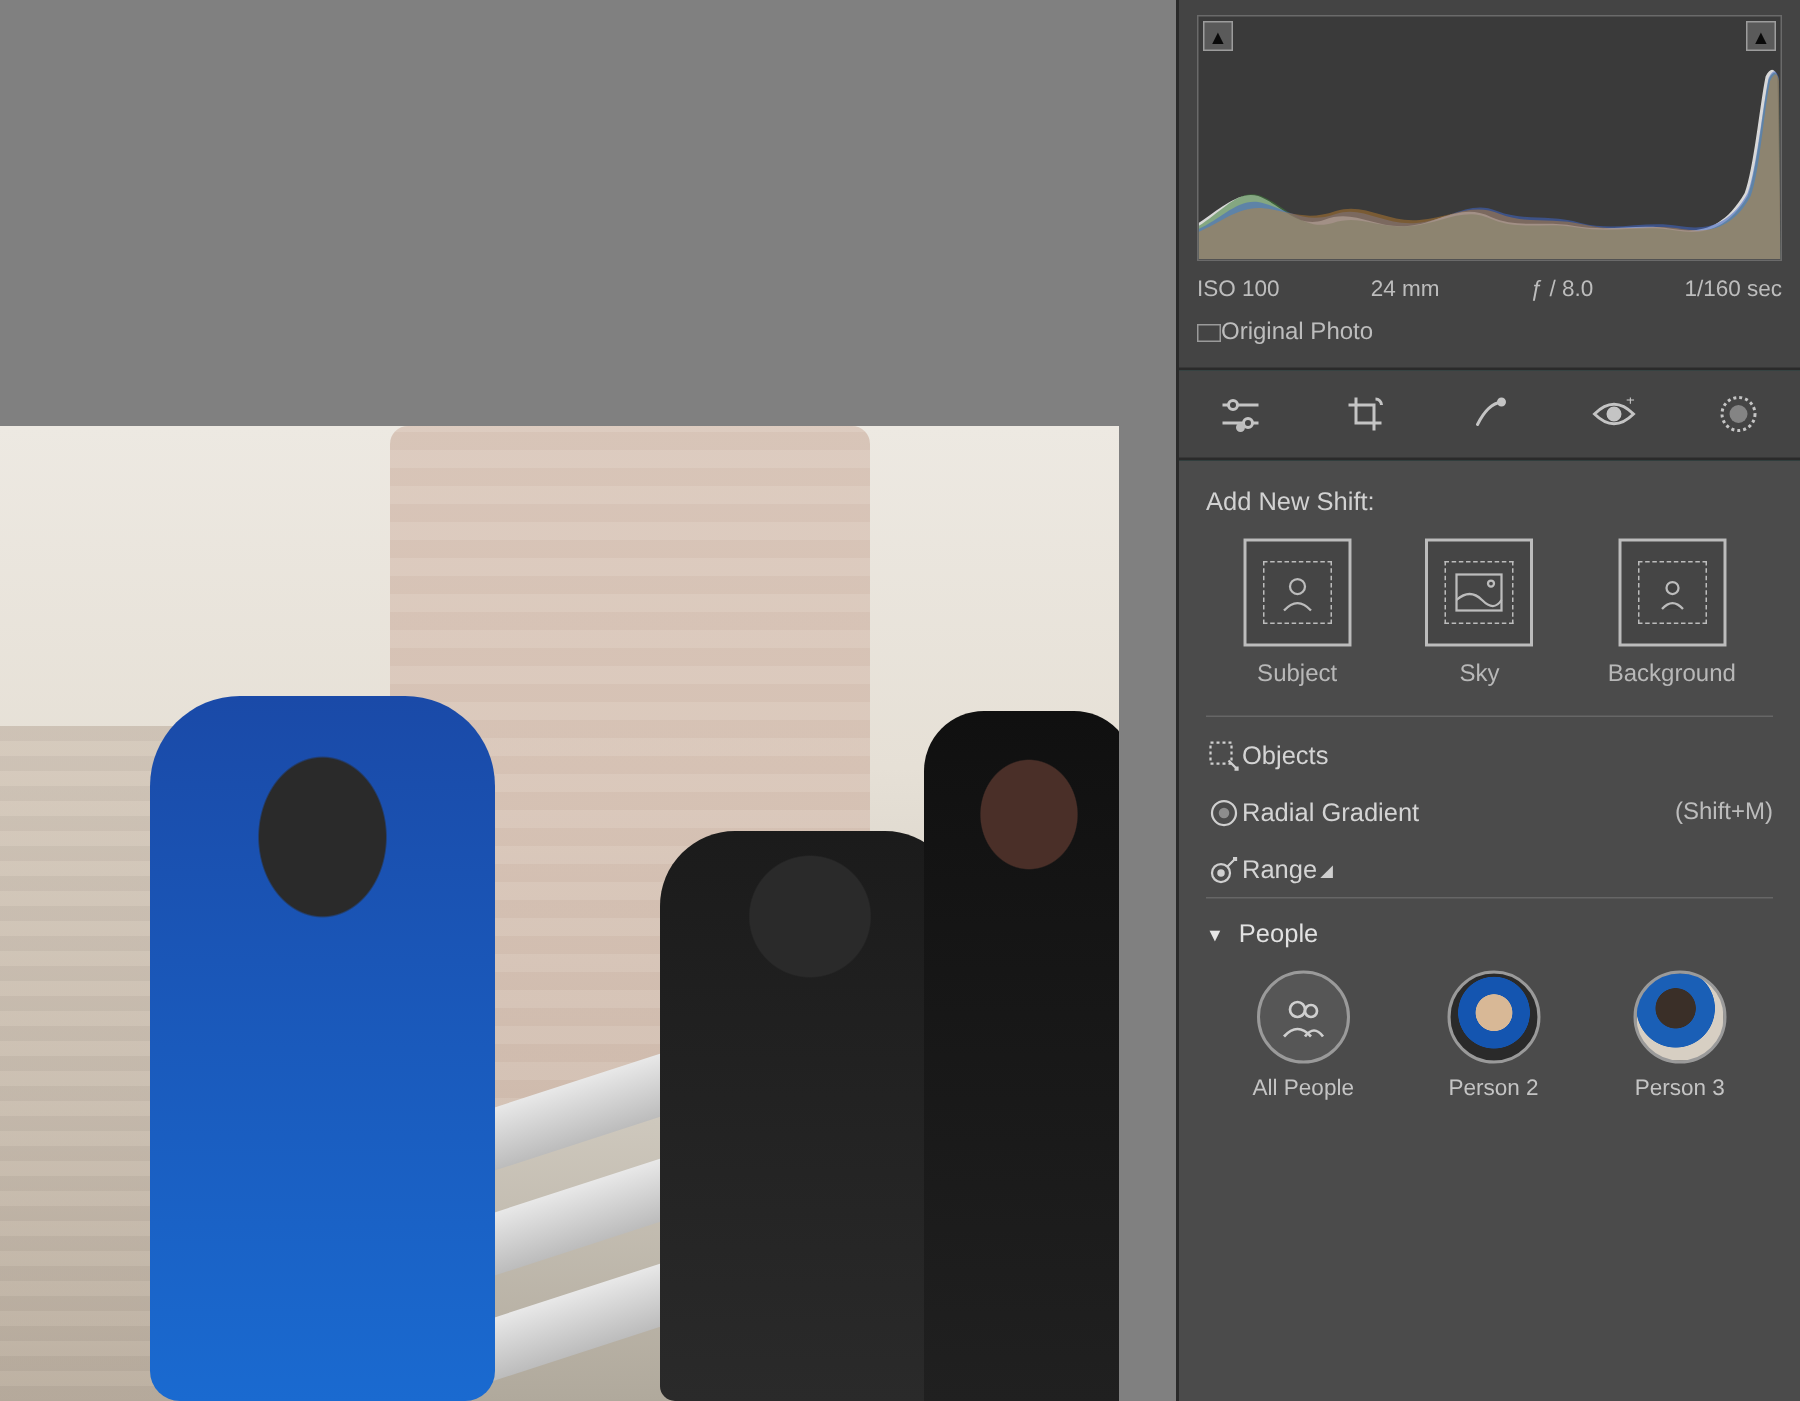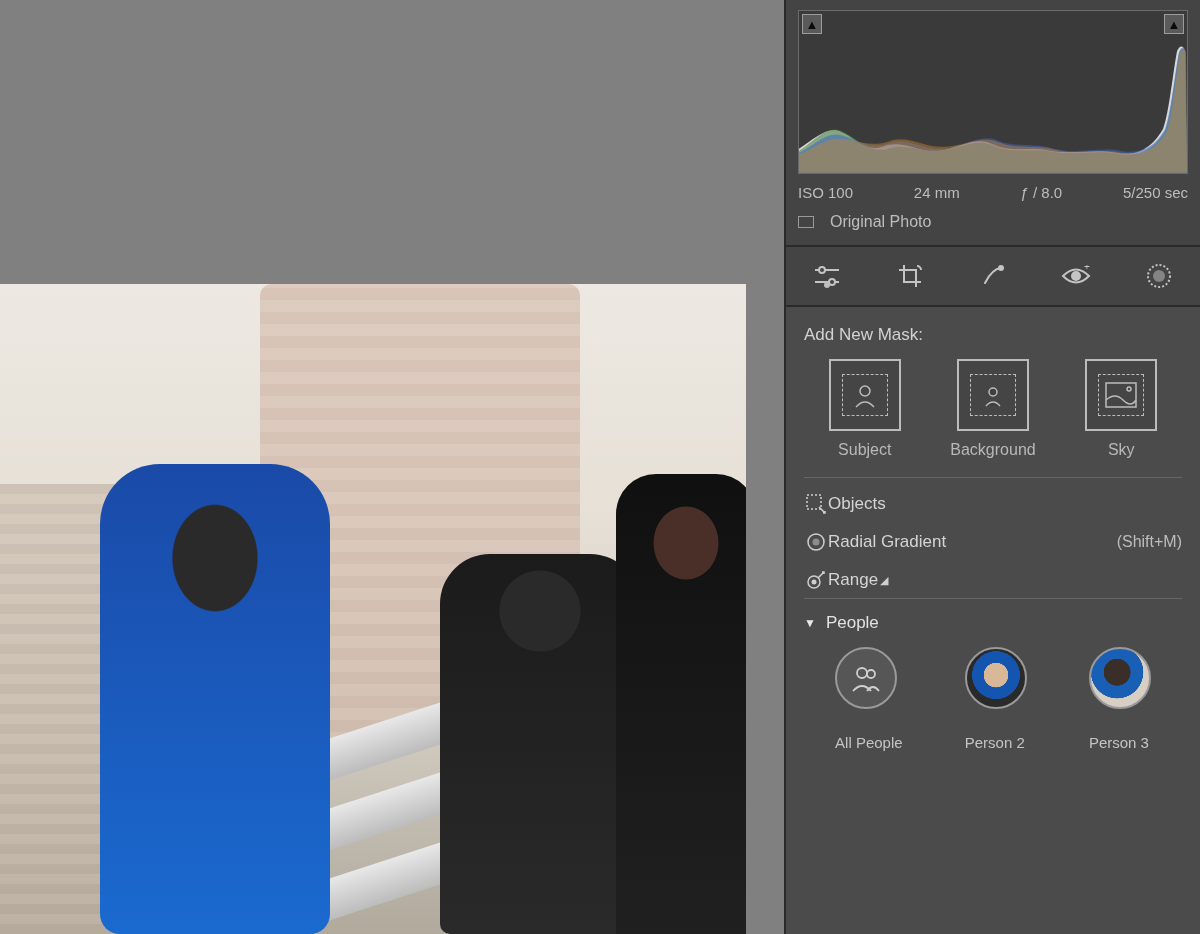--- a/index.html
+++ b/index.html
@@ -104,21 +104,21 @@
     cursor: pointer;
   }
   .hist-clip.left  { left: 3px; }
   .hist-clip.right { right: 3px; }
   .hist-clip::after { content: "▲"; }
   .hist-svg { position: absolute; left: 0; bottom: 0; width: 100%; height: 80%; }
   .meta-row {
     display: flex; justify-content: space-between;
     font-size: 15px; color: #bdbdbd; margin-top: 10px;
   }
-  .orig-row { display: flex; align-items: center; gap: 16px; margin-top: 12px; color: #bdbdbd; font-size: 16px;}
+  .orig-row { display: flex; align-items: center; gap: 0; margin-top: 12px; color: #bdbdbd; font-size: 16px;}
   .checkbox {
     width: 16px; height: 12px; border: 1px solid #9a9a9a;
   }
 
   
   .toolstrip {
     display: flex; justify-content: space-around; align-items: center;
     height: 60px; background: #444; border-bottom: 2px solid #2a2a2a;
     position: relative;
   }
@@ -159,21 +159,21 @@
     display: flex; align-items: center; gap: 0; color: #d4d4d4; cursor: pointer;
     font-size: 17px;
   }
   .mask-item .shortcut { margin-left: auto; color: #bcbcbc; font-size: 16px;}
   .mi-icon { width: 24px; height: 24px; display:flex; align-items:center; justify-content:center;}
 
   .people-section { margin-top: 8px; }
   .people-header { display:flex; align-items:center; gap:10px; color:#e2e2e2; font-size:17px; margin: 14px 0 14px;}
   .people-header .tri { font-size: 12px; color:#e8e8e8;}
   .people-row { display:flex; justify-content: space-around; }
-  .person-chip { display:flex; flex-direction:column; align-items:flex-start; gap:25px; cursor:pointer;}
+  .person-chip { display:flex; flex-direction:column; align-items:center; gap:8px; cursor:pointer;}
   .avatar {
     width: 62px; height: 62px; border-radius: 50%; border: 2px solid #9a9a9a;
     background: #565656; display:flex; align-items:center; justify-content:center;
     overflow:hidden;
   }
   .avatar svg { width: 34px; height: 34px; }
   .avatar.img1 { background: radial-gradient(circle at 55% 40%, #3a2f28 0 30%, #1c1c1c 31% 100%);}
   .avatar.img2 { background: radial-gradient(circle at 50% 45%, #d8b896 0 28%, #1455b0 29% 55%, #2a2a2a 56% 100%);}
   .avatar.img3 { background: radial-gradient(circle at 45% 40%, #3a2f28 0 28%, #1a5fb6 29% 55%, #d7cfc3 56% 100%);}
   .person-label { color:#c4c4c4; font-size:15px;}
@@ -205,21 +205,21 @@
         <path d="M0,130 L0,106 C15,96 28,84 40,88 C56,94 66,110 84,104 C104,96 118,110 140,108 C162,106 176,92 196,102 C214,110 232,104 252,108 C276,112 296,106 318,110 C336,113 352,110 366,86 C372,70 376,28 380,8 C383,2 386,2 388,8 L390,130 Z" fill="#d8d8d8"></path>
         <path d="M0,130 L0,108 C16,98 28,82 42,88 C58,94 70,112 90,106 C108,100 120,110 142,108 C164,106 178,94 198,104 C216,111 234,105 254,109 C278,113 298,107 320,111 C338,114 354,111 368,88 C374,72 378,30 382,10 C385,4 387,4 389,10 L390,130 Z" fill="#3f7f3a" opacity=".55"></path>
         <path d="M0,130 L0,110 C14,104 26,90 40,92 C56,95 70,108 92,100 C110,94 124,108 146,106 C168,104 182,90 200,98 C218,105 236,100 256,106 C280,112 300,104 322,108 C340,111 356,108 368,86 C374,70 378,28 382,9 C385,3 387,3 389,9 L390,130 Z" fill="#3f66c6" opacity=".55"></path>
         <path d="M0,130 L0,112 C14,106 26,96 40,96 C56,96 70,106 92,98 C112,92 126,106 148,104 C170,102 184,92 202,100 C220,107 238,102 258,107 C282,113 302,106 324,110 C342,113 358,110 370,88 C376,72 379,30 383,11 C386,5 388,5 389,11 L390,130 Z" fill="#c8862f" opacity=".45"></path>
       </svg>
     </div>
     <div class="meta-row">
       <span>ISO 100</span>
       <span>24 mm</span>
       <span>ƒ / 8.0</span>
-      <span>5/250 sec</span>
+      <span>1/160 sec</span>
     </div>
     <div class="orig-row">
       <span class="checkbox"></span>
       <span>Original Photo</span>
     </div>
   </div>
 
   <div class="toolstrip">
     <div class="tool-btn" style="position:relative">
       <svg width="28" height="24" viewBox="0 0 28 24">
@@ -260,62 +260,62 @@
     </div>
     <div class="tool-btn">
       <svg width="26" height="26" viewBox="0 0 26 26">
         <circle cx="13" cy="13" r="11" fill="none" stroke="#c4c4c4" stroke-width="2" stroke-dasharray="2 2"></circle>
         <circle cx="13" cy="13" r="6" fill="#c4c4c4" opacity=".5"></circle>
       </svg>
     </div>
   </div>
 
   <div class="mask-panel">
-    <div class="mask-header">Add New Mask:</div>
+    <div class="mask-header">Add New Shift:</div>
 
     <div class="mask-row">
       <div class="mask-tile">
         <div class="tile-box">
           <div class="tile-inner">
             <svg width="30" height="30" viewBox="0 0 30 30">
                 <g fill="none" stroke="#bcbcbc" stroke-width="1.5">
                   <circle cx="15" cy="11" r="5"></circle>
                   <path d="M6 27 Q15 17 24 27"></path>
                 </g>
               </svg>
           </div>
         </div>
         <span class="mask-label">Subject</span>
       </div>
       <div class="mask-tile">
         <div class="tile-box">
           <div class="tile-inner">
-            <svg width="30" height="30" viewBox="0 0 30 30">
-                <g fill="none" stroke="#bcbcbc" stroke-width="1.5">
-                  <circle cx="15" cy="12" r="4" fill="#3f3f3f"></circle>
-                  <path d="M8 26 Q15 18 22 26" fill="#3f3f3f"></path>
-                </g>
-              </svg>
-          </div>
-        </div>
-        <span class="mask-label">Background</span>
-      </div>
-      <div class="mask-tile">
-        <div class="tile-box">
-          <div class="tile-inner">
             <svg width="32" height="26" viewBox="0 0 32 26">
                 <g fill="none" stroke="#bcbcbc" stroke-width="1.5">
                   <rect x="1" y="1" width="30" height="24"></rect>
                   <path d="M1 18 Q10 10 18 18 T31 18"></path>
                   <circle cx="24" cy="7" r="2"></circle>
                 </g>
               </svg>
           </div>
         </div>
         <span class="mask-label">Sky</span>
+      </div>
+      <div class="mask-tile">
+        <div class="tile-box">
+          <div class="tile-inner">
+            <svg width="30" height="30" viewBox="0 0 30 30">
+                <g fill="none" stroke="#bcbcbc" stroke-width="1.5">
+                  <circle cx="15" cy="12" r="4" fill="#3f3f3f"></circle>
+                  <path d="M8 26 Q15 18 22 26" fill="#3f3f3f"></path>
+                </g>
+              </svg>
+          </div>
+        </div>
+        <span class="mask-label">Background</span>
       </div>
     </div>
 
     <hr class="sep">
 
     <div class="mask-list">
       <div class="mask-item">
         <span class="mi-icon">
           <svg width="22" height="22" viewBox="0 0 22 22">
               <rect x="2" y="2" width="14" height="14" fill="none" stroke="#cfcfcf" stroke-width="1.5" stroke-dasharray="2 2"></rect>

